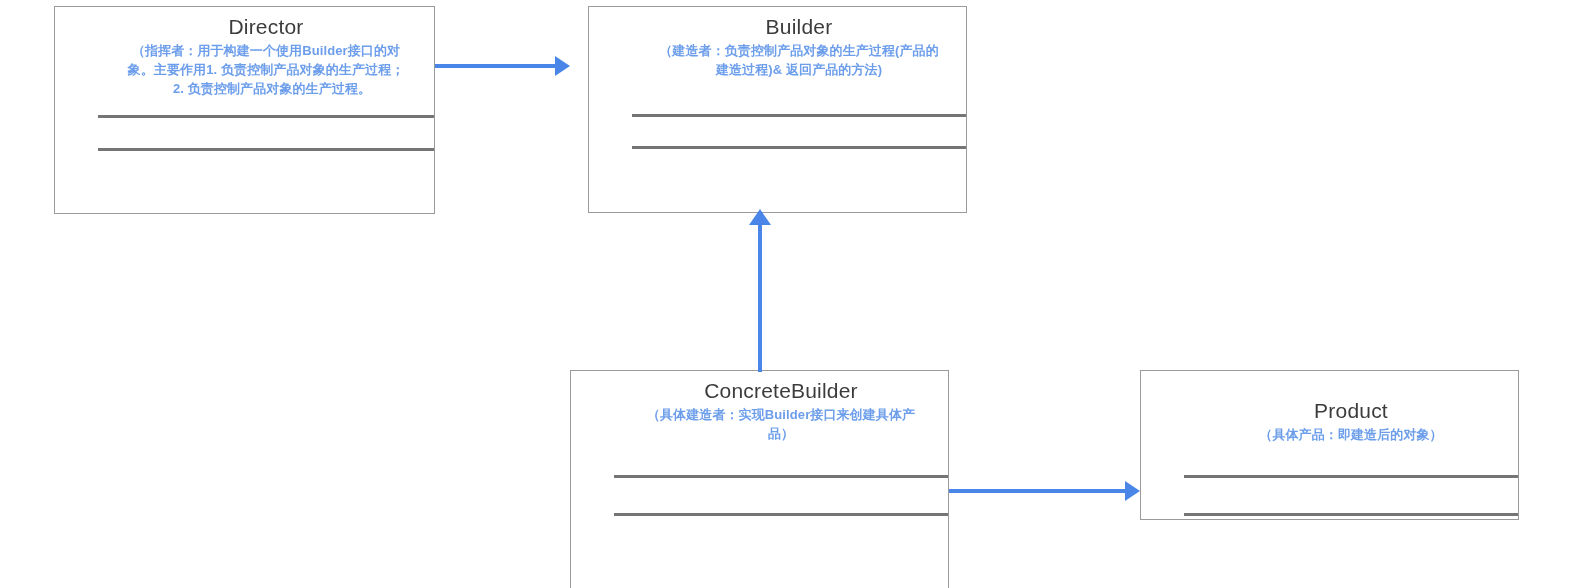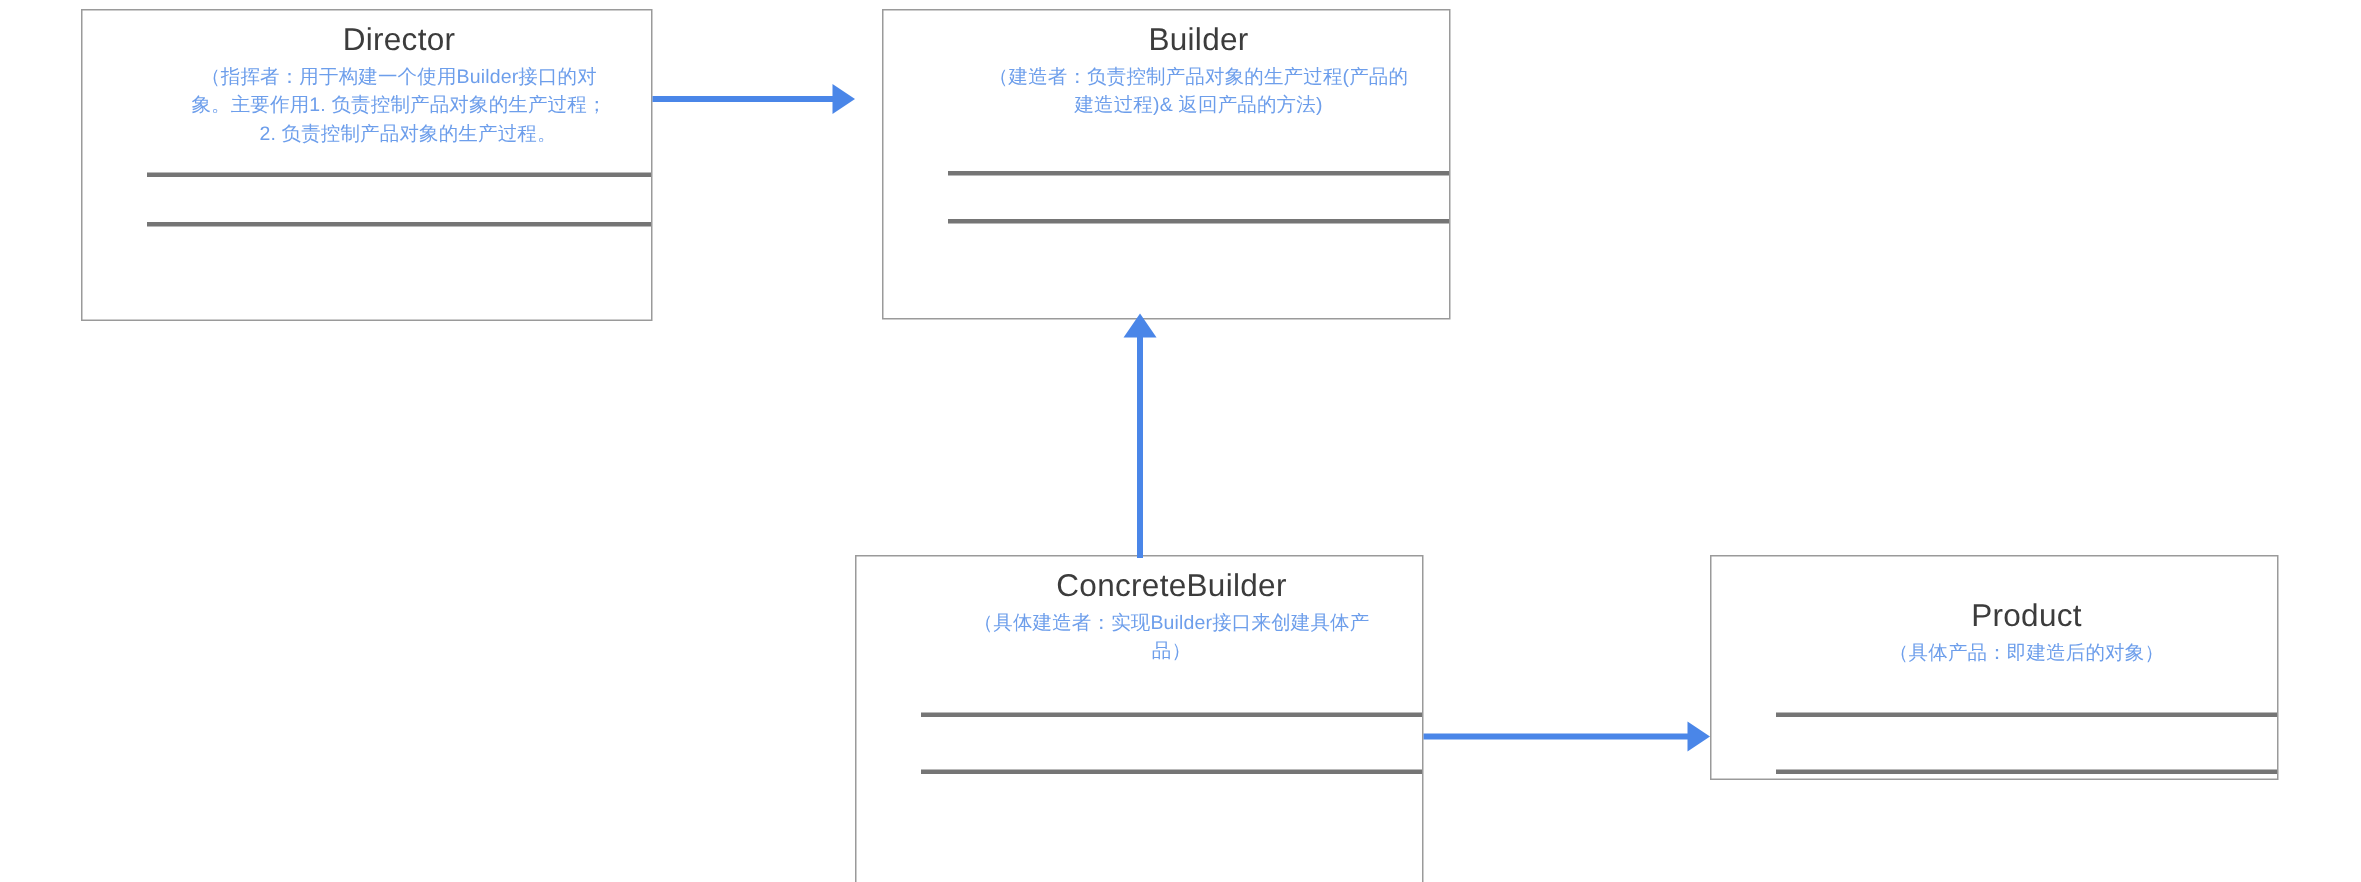--- a/index.html
+++ b/index.html
@@ -43,21 +43,21 @@
     font-size: 21px;
     line-height: 27px;
     font-weight: 400;
     text-align: center;
     letter-spacing: 0.2px;
   }
   .uml-note {
     color: #6d9eeb;
     font-size: 13px;
     line-height: 19px;
-    font-weight: 400;
+    font-weight: 700;
     text-align: left;
     margin-top: 1px;
     letter-spacing: 0.1px;
   }
   .uml-attrs {
     box-sizing: border-box;
     border-bottom: 3px solid #757575;
     flex: none;
   }
   .uml-methods {

